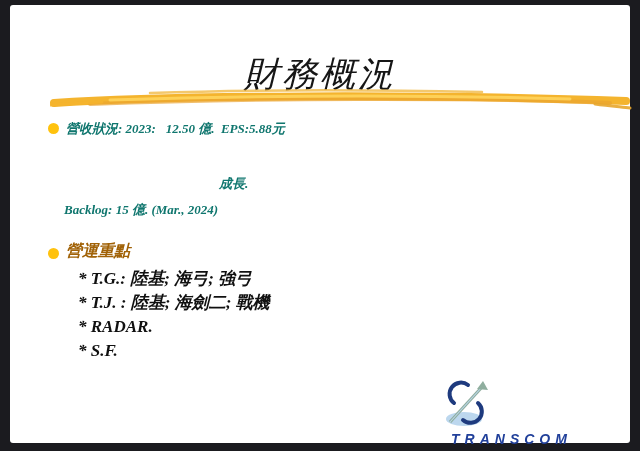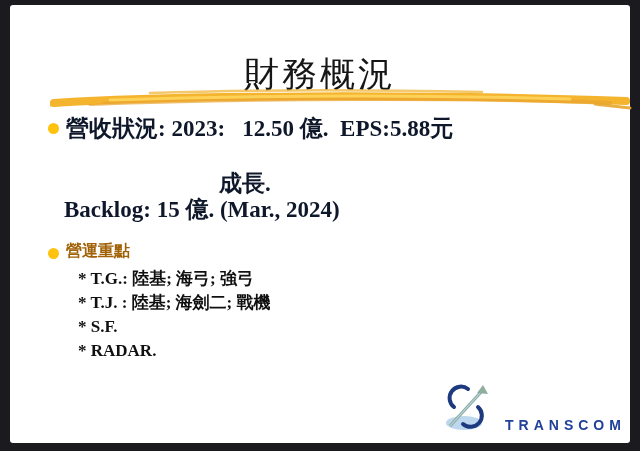--- a/index.html
+++ b/index.html
@@ -2,21 +2,21 @@
 <html><head>
 <meta charset="utf-8">
 <style>
   html, body {
     margin: 0; padding: 0;
     width: 640px; height: 451px;
     background: #1b1b1f;
     font-family: "Liberation Serif", serif;
     overflow: hidden;
   }
-  .stage { position: relative; width: 640px; height: 336px; }
+  .stage { position: relative; width: 640px; height: 336px; font-style: italic; }
   .slide {
     position: absolute; left: 10px; top: 5px;
     width: 620px; height: 438px;
     background: #ffffff;
     border-radius: 3px;
   }
   .slide-title {
     position: absolute; top: 46px; left: 0;
     width: 100%;
     text-align: center;
@@ -30,23 +30,23 @@
     position: absolute;
     width: 11px; height: 11px;
     border-radius: 50%;
     background: #FFC20E;
   }
   .dot-1 { left: 38px; top: 118px; }
   .dot-2 { left: 38px; top: 243px; }
   .txt {
     position: absolute;
     white-space: pre;
-    color: #0f172a;
+    color: #0f766e;
     font-weight: bold;
-    font-size: 23px;
+    font-size: 13px;
     line-height: 23px;
   }
   .rev-line1 { left: 56px;  top: 112px; }
   .rev-line2 { left: 146px; top: 140px; }
   .rev-line3 { left: 209px; top: 167px; }
   .rev-line4 { left: 54px;  top: 193px; }
   .ops-heading {
     position: absolute; left: 56px; top: 236px;
     font-size: 16px; font-weight: 600;
     color: #a16207; white-space: pre;
@@ -56,21 +56,21 @@
     white-space: pre;
     color: #101010;
     font-weight: bold;
     font-size: 17px;
     line-height: 24px;
     height: 24px;
   }
   .logo {
     position: absolute; left: 433px; top: 374px;
     width: 175px; height: 54px;
-    display: flex; align-items: flex-end;
+    display: flex; align-items: flex-start; flex-direction: column;
   }
   .logo-icon { width: 54px; height: 50px; flex: 0 0 auto; }
   .logo-text {
     margin-left: 8px;
     margin-top: 2px;
     font-family: "Liberation Sans", sans-serif;
     font-weight: bold;
     font-size: 14px;
     letter-spacing: 5px;
     color: #21409A;
@@ -97,22 +97,22 @@
     <div class="txt rev-line1">營收狀況: 2023:   12.50 億.  EPS:5.88元</div>
     <div class="txt rev-line3">成長.</div>
     <div class="txt rev-line4">Backlog: 15 億. (Mar., 2024)</div>
 
     <span class="bullet-dot dot-2"></span>
     <div class="ops-heading">營運重點</div>
 
     <div class="ops-list">
       <div class="ops-item">* T.G.: 陸基; 海弓; 強弓</div>
       <div class="ops-item">* T.J. : 陸基; 海劍二; 戰機</div>
+      <div class="ops-item">* RADAR.</div>
       <div class="ops-item">* S.F.</div>
-      <div class="ops-item">* RADAR.</div>
     </div>
 
     <div class="logo">
       <svg class="logo-icon" viewBox="0 0 54 50" aria-hidden="true">
         <ellipse cx="21" cy="40" rx="18" ry="7" fill="#BCD7EE"></ellipse>
         <path d="M25 6 A 10 10 0 1 0 11 24" stroke="#1E3A7E" stroke-width="4" fill="none" stroke-linecap="round"></path>
         <path d="M20 41 A 10 10 0 1 0 35 24" stroke="#1E3A7E" stroke-width="4" fill="none" stroke-linecap="round"></path>
         <line x1="7" y1="43" x2="39" y2="8" stroke="#8FAE9E" stroke-width="3.2"></line>
         <line x1="7" y1="43" x2="39" y2="8" stroke="#BCD7EE" stroke-width="1.1"></line>
         <polygon points="40,2 45,11 34,10" fill="#8FAE9E"></polygon>

